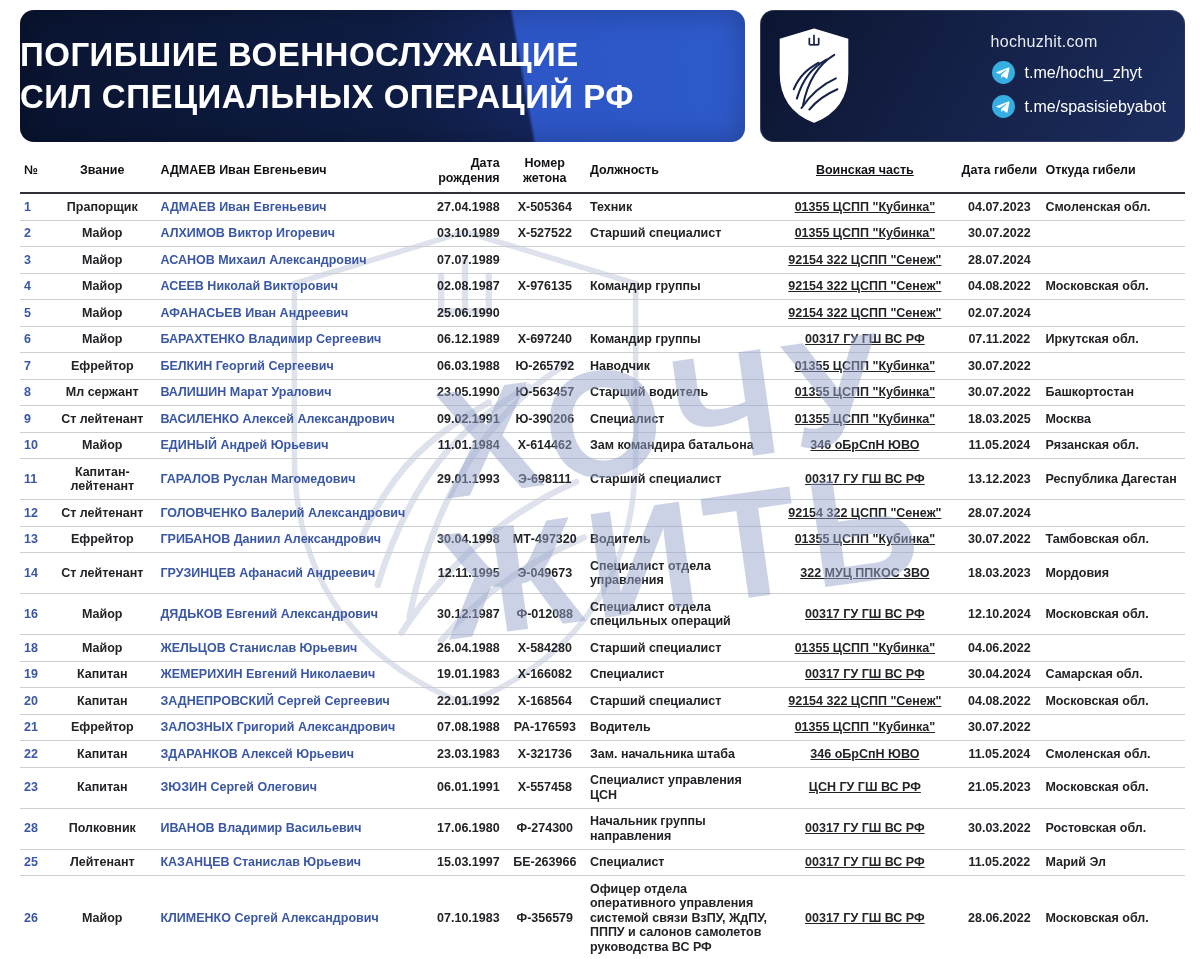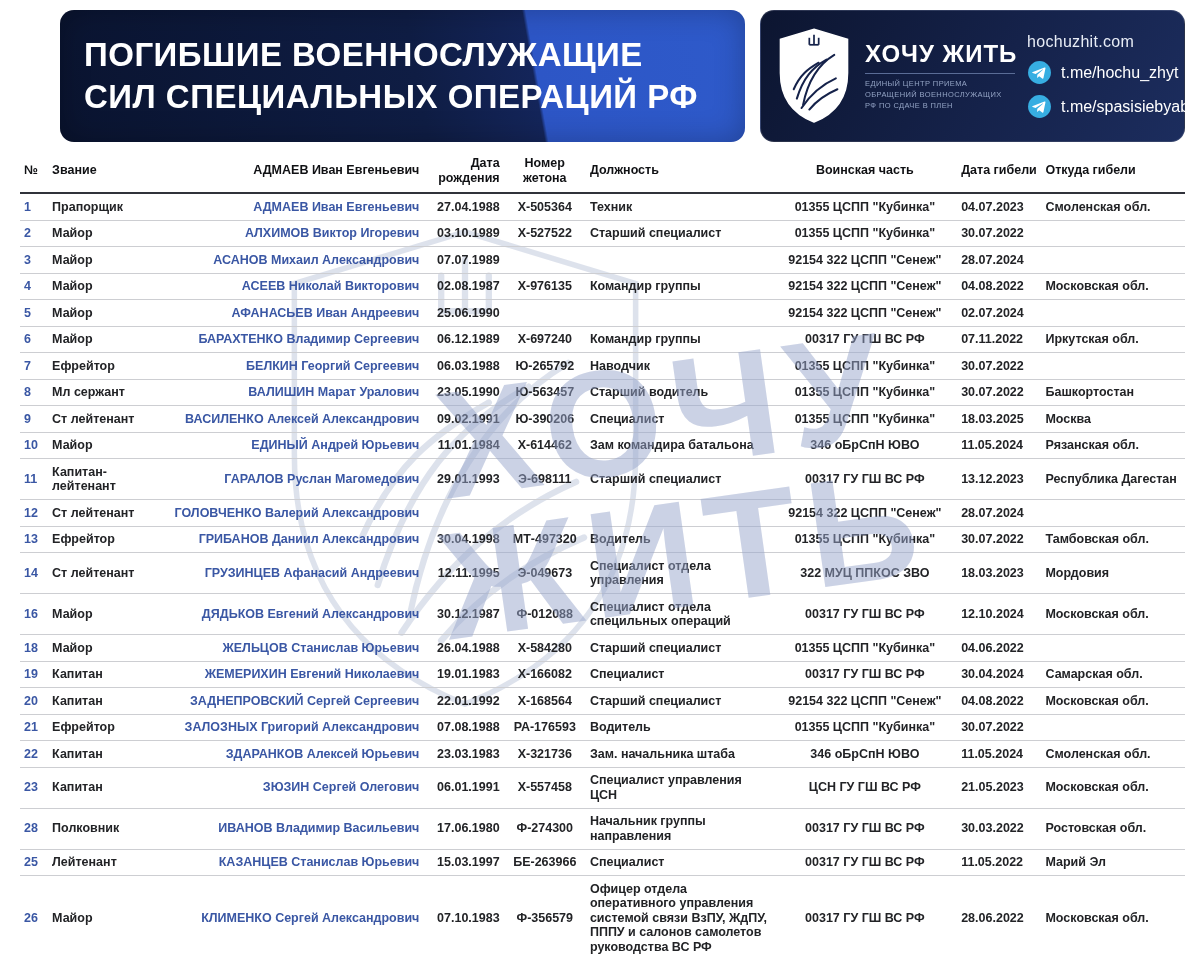--- a/index.html
+++ b/index.html
@@ -9,23 +9,22 @@
     font-family:"Liberation Sans", sans-serif;
     position:relative; overflow:hidden;
   }
   .page { position:relative; width:1200px; padding:10px 15px 6px 20px; }
 
   
   .topbar { display:flex; gap:15px; align-items:stretch; }
   .banner {
     width:725px; height:132px; border-radius:14px;
     background:linear-gradient(80deg,#0a1430 0%,#0f1d44 52%,#14255a 68.5%,#2d56c6 69%,#2e5aca 100%);
-    display:flex; align-items:center; padding-left:24px;
+    display:flex; align-items:center; 
     box-shadow:inset 0 0 30px rgba(0,0,0,.25);
-    margin-left:40px;
   }
   .banner h1 {
     color:#ffffff; font-size:33px; line-height:1.28; font-weight:bold; letter-spacing:.5px;
   }
   .logo-card {
     width:425px; height:132px; border-radius:14px;
     background:linear-gradient(120deg,#0c1530 0%,#15224a 55%,#1c2d5e 100%);
     border:1px solid rgba(255,255,255,.12);
     display:flex; align-items:center; padding:0 18px 0 14px; gap:12px;
   }
@@ -55,27 +54,27 @@
     position:relative; z-index:1;
     width:1165px; margin-top:9px; border-collapse:collapse; table-layout:fixed;
     font-size:12.5px; font-weight:bold; color:#222326; line-height:1.16;
   }
   .roster th {
     text-align:left; vertical-align:middle; color:#101114; font-size:12.5px;
     padding:5px 4px 7px; border-bottom:2px solid #30323a;
   }
   .roster td { padding:5.5px 4px; border-bottom:1px solid #cdced2; vertical-align:middle; }
   .roster .c0 { width:28px; }
-  .roster .c1 { width:108px; }
-  .roster .c2 { width:266px;text-align:right; }
+  .roster .c1 { width:108px;text-align:center; }
+  .roster .c2 { width:266px; }
   .roster .c3 { width:80px; text-align:right; }
   .roster .c4 { width:82px; text-align:center; }
   .roster .c5 { width:186px; }
-  .roster .c6 { width:184px; text-align:center; }
-  .roster .c7 { width:84px; }
+  .roster .c6 { width:184px; text-align:center;text-decoration:underline; }
+  .roster .c7 { width:84px; text-align:center; }
   .roster .c8 { width:143px; }
   .roster td.c0, .roster td.c2 { color:#3a57a4; }
 </style>
 </head>
 <body>
 
 <div class="page">
 
   <div class="topbar">
 
@@ -99,25 +98,20 @@
           </g>
           <g stroke="#15224a" stroke-width="2.2" fill="none">
             <path d="M44 14 v9"></path>
               <path d="M50 10 v13"></path>
               <path d="M56 14 v9"></path>
               <path d="M44 23 h12"></path>
           </g>
         </svg>
       </div>
 
-      <div class="logo-mid">
-        <div class="logo-name">ХОЧУ ЖИТЬ</div>
-        <div class="logo-rule"></div>
-        <div class="logo-sub">ЕДИНЫЙ ЦЕНТР ПРИЕМА ОБРАЩЕНИЙ ВОЕННОСЛУЖАЩИХ РФ ПО СДАЧЕ В ПЛЕН</div>
-      </div>
 
       <div class="logo-right">
         <div class="site">hochuzhit.com</div>
         <div class="tg-row">
           <span class="tg-icon">
             <svg viewBox="0 0 24 24" width="25" height="25">
               <circle cx="12" cy="12" r="11" fill="#37aee2"></circle>
               <path d="M5.6 11.6 l11.2-4.4 c.6-.2 1.1.2.9 1l-1.9 9 c-.15.7-.6.85-1.2.5 l-2.9-2.15 -1.4 1.35 c-.15.15-.3.3-.6.3 l.2-3 5.4-4.9 c.25-.2-.05-.35-.35-.15 l-6.7 4.2 -2.85-.9 c-.6-.2-.6-.65.2-.85z" fill="#ffffff"></path>
             </svg>
           </span>

